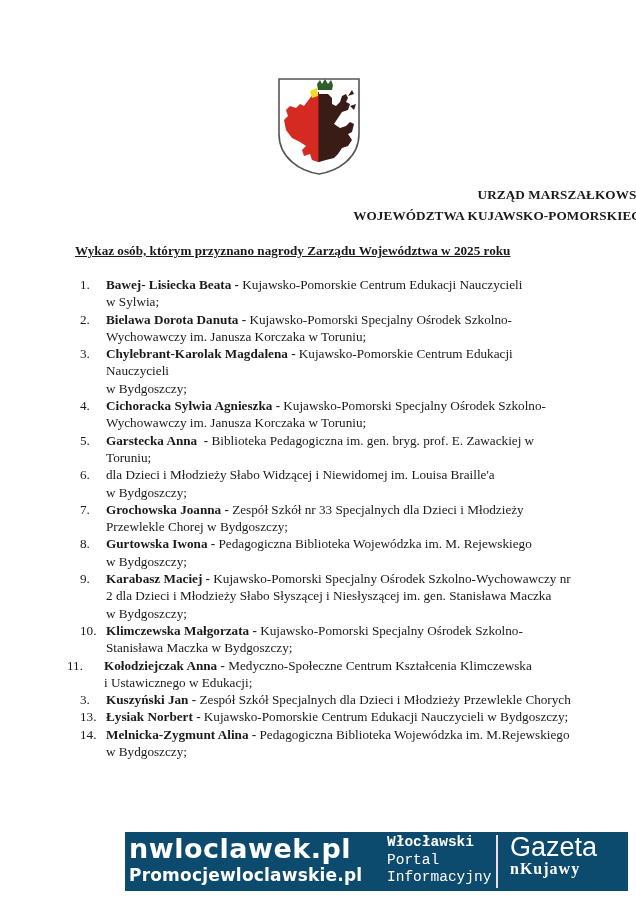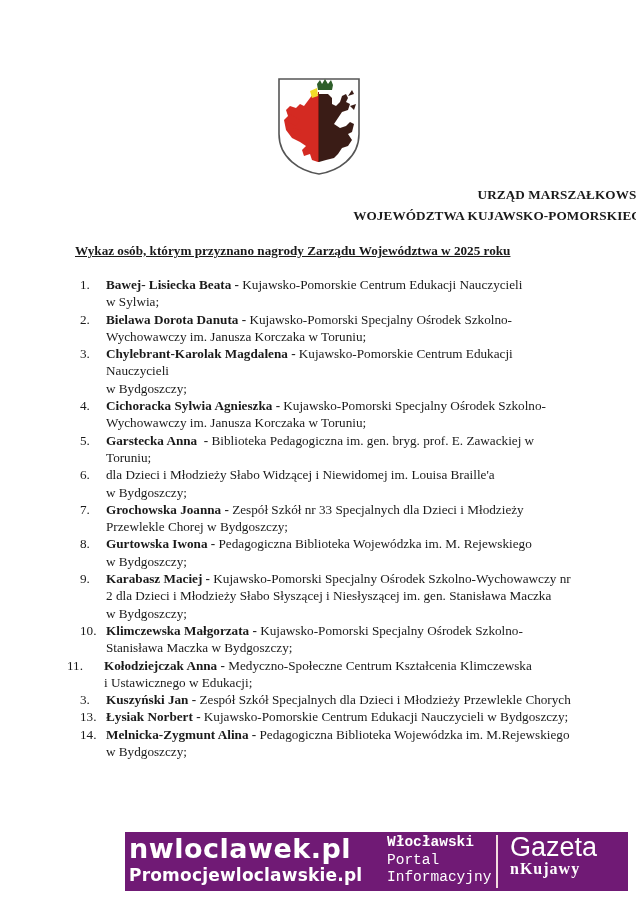--- a/index.html
+++ b/index.html
@@ -12,21 +12,21 @@
   .h1 { top: 187px; }
   .h2 { top: 208px; }
   .subtitle { position: absolute; left: 75px; top: 243px; font-weight: bold; font-size: 13.2px; white-space: nowrap; text-decoration: underline; }
   .list { position: absolute; left: 0; top: 276px; width: 636px; font-size: 13.2px; line-height: 17.3px; }
   .item { position: relative; padding-left: 106px; width: 440px; }
   .item .num { position: absolute; left: 80px; top: 0; }
   .item.shift { padding-left: 104px; }
   .item.shift .num { left: 67px; }
   .item .name { font-weight: bold; }
   .item .line { display: block; white-space: nowrap; }
-  .banner { position: absolute; left: 125px; top: 832px; width: 503px; height: 59px; background: #701a75; color: #fff; }
+  .banner { position: absolute; left: 125px; top: 832px; width: 503px; height: 59px; background: #0c4a6e; color: #fff; }
   .b-left { position: absolute; left: 4px; top: 0; font-family: "DejaVu Sans", sans-serif; font-weight: bold; white-space: nowrap; }
   .b-main { position: absolute; left: 0; top: 1px; font-size: 27px; letter-spacing: 0.5px; }
   .b-sub { position: absolute; left: 0; top: 33px; font-size: 17px; letter-spacing: 0.2px; }
   .b-mid { position: absolute; left: 262px; top: 2px; font-family: Liberation Mono, monospace; font-size: 14.5px; line-height: 17.5px; font-weight: bold; }
   .b-mid span { display: block; }
   .b-mid .thin { font-weight: normal; }
   .b-div { position: absolute; left: 371px; top: 3px; width: 1.5px; height: 53px; background: #f3dde0; }
   .b-right { position: absolute; left: 385px; top: 0; }
   .b-gazeta { position: absolute; left: 0; top: 0; font-family: "Liberation Sans", sans-serif; font-size: 27px; white-space: nowrap; }
   .b-kujawy { position: absolute; left: 0; top: 28px; font-family: Liberation Serif, serif; font-weight: bold; font-size: 16px; letter-spacing: 1px; white-space: nowrap; }

